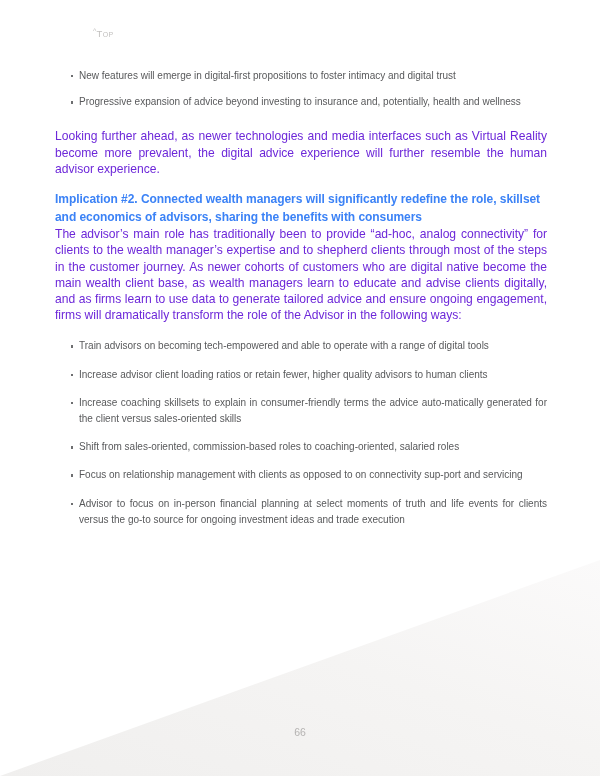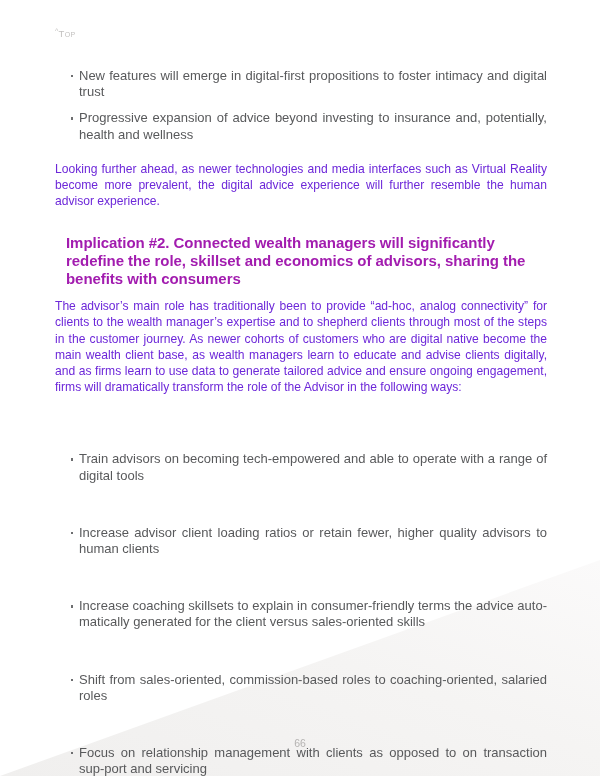--- a/index.html
+++ b/index.html
@@ -47,20 +47,21 @@
     white-space: nowrap;
   }
   #top-link {
     font-size: 9.5px;
     letter-spacing: 0.3px;
     color: #c2c0bf;
     white-space: nowrap;
     display: inline-flex;
     align-items: flex-start;
     gap: 0;
+    margin-left: 38px;
   }
   #top-link .caret {
     font-size: 7px;
     position: relative;
     top: -1px;
   }
   #top-link .word {
     font-variant: small-caps;
   }
 
@@ -85,69 +86,68 @@
 
   
   ul.bullets {
     list-style: none;
     margin: 0;
     padding: 0;
   }
   ul.bullets li {
     position: relative;
     padding-left: 24px;
-    font-size: 13px;
+    font-size: 10px;
     line-height: 16.2px;
     color: #58595b;
     text-align: justify;
     text-justify: inter-word;
   }
   ul.bullets li::before {
     content: "";
     position: absolute;
     left: 16px;
     top: 7px;
     width: 2.4px;
     height: 2.4px;
     background: #6d6e70;
   }
 
   ul#bullets-top li { margin-bottom: 10px; }
   ul#bullets-top li:last-child { margin-bottom: 4px; }
 
-  ul#bullets-bottom li { margin-bottom: 12px; margin-top: 41px; }
+  ul#bullets-bottom li { margin-bottom: 12px; }
   ul#bullets-bottom li:last-child { margin-bottom: 0; }
 
   
   .gap-after-top-bullets { height: 14px; }
   .gap-after-intro { height: 14px; }
   .gap-after-heading { height: 0px; }
   .gap-before-bottom-bullets { height: 15px; }
 
   
   h2#implication-heading {
-    margin: 11px;
-    font-size: 15px;
+    margin: 0;
+    font-size: 12px;
     line-height: 17.6px;
     font-weight: bold;
-    color: #a21caf;
+    color: #3b82f6;
     letter-spacing: -0.05px;
   }
 
   
   #page-number {
     position: absolute;
     left: 0;
     right: 0;
     top: 726px;
     text-align: center;
     font-size: 10.5px;
     color: #b5b3b2;
     z-index: 2;
-    margin-top: 11px;
   }
 </style>
 </head>
 <body>
 
 <svg id="page-decoration" viewBox="0 0 600 776" preserveAspectRatio="none" aria-hidden="true">
   <defs>
     <linearGradient id="wmGrad" x1="0" y1="1" x2="1" y2="0">
       <stop offset="0%" stop-color="#f0efee"></stop>
       <stop offset="55%" stop-color="#f5f4f3"></stop>
@@ -183,18 +183,19 @@
 
   <p class="body-para">The advisor’s main role has traditionally been to provide “ad-hoc, analog connectivity” for clients to the wealth manager’s expertise and to shepherd clients through most of the steps in the customer journey. As newer cohorts of customers who are digital native become the main wealth client base, as wealth managers learn to educate and advise clients digitally, and as firms learn to use data to generate tailored advice and ensure ongoing engagement, firms will dramatically transform the role of the Advisor in the following ways:</p>
 
   <div class="gap-before-bottom-bullets"></div>
 
   <ul class="bullets" id="bullets-bottom">
     <li>Train advisors on becoming tech-empowered and able to operate with a range of digital tools</li>
     <li>Increase advisor client loading ratios or retain fewer, higher quality advisors to human clients</li>
     <li>Increase coaching skillsets to explain in consumer-friendly terms the advice auto-matically generated for the client versus sales-oriented skills</li>
     <li>Shift from sales-oriented, commission-based roles to coaching-oriented, salaried roles</li>
-    <li>Focus on relationship management with clients as opposed to on transaction sup-port and servicing</li>
+    <li>Focus on relationship management with clients as opposed to on connectivity sup-port and servicing</li>
+    <li>Advisor to focus on in-person financial planning at select moments of truth and life events for clients versus the go-to source for ongoing investment ideas and trade execution</li>
   </ul>
 
 </main>
 
 <div id="page-number">66</div>
 
 </body></html>

